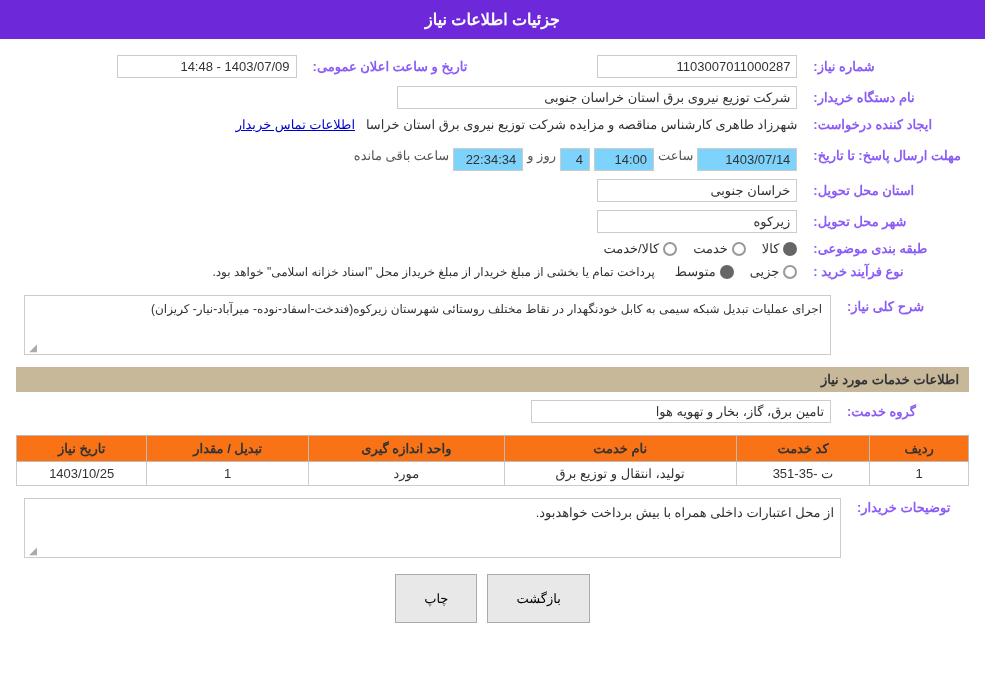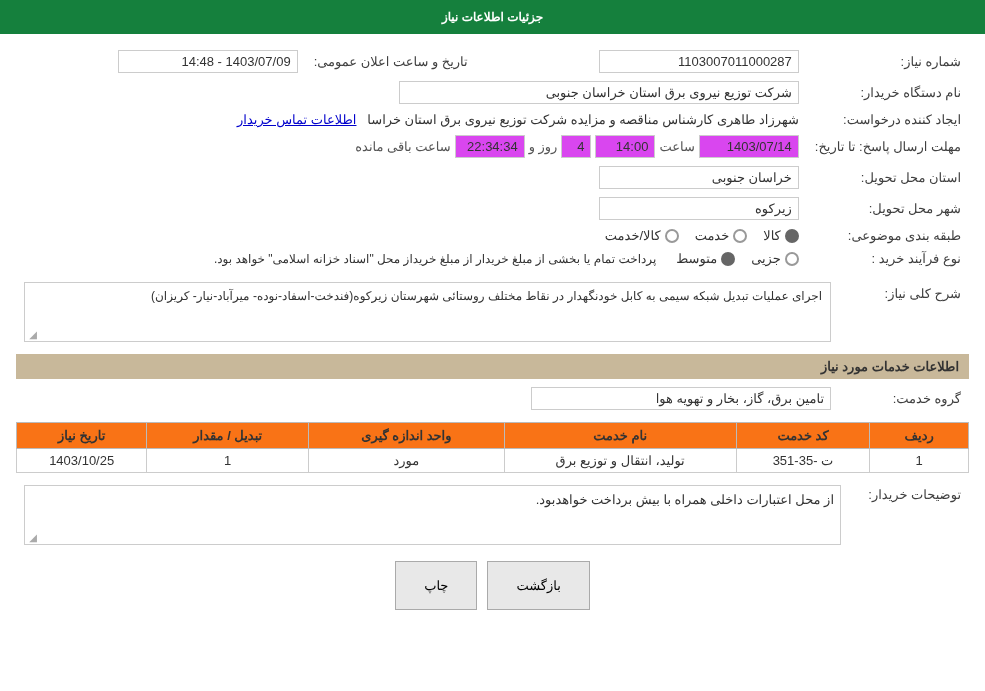--- a/index.html
+++ b/index.html
@@ -10,59 +10,60 @@
       direction: rtl;
       color: #333;
     }
     .page-wrapper {
       max-width: 985px;
       margin: 0 auto;
       background: #fff;
       min-height: 691px;
     }
     .page-header {
-      background: #15803d;
+      background: #6d28d9;
       color: #fff;
       text-align: center;
       padding: 10px 0;
-      font-size: 12px;
+      font-size: 16px;
       font-weight: bold;
     }
     .content {
       padding: 12px 16px;
       background: #fff;
     }
     .info-table {
       width: 100%;
       border-collapse: collapse;
       margin-bottom: 8px;
     }
     .info-table td {
       padding: 4px 8px;
       vertical-align: middle;
     }
     .label-cell {
-      color: #404040;
-      font-weight: normal;
-      text-align: right;
+      color: #8b5cf6;
+      font-weight: bold;
+      text-align: left;
       white-space: nowrap;
       width: 130px;
     }
     .value-box {
       border: 1px solid #ccc;
       background: #fff;
       padding: 3px 6px;
       min-height: 22px;
       display: inline-block;
     }
     .date-box {
       border: 1px solid #ccc;
-      background: #d946ef;
+      background: #7dd3fc;
       padding: 3px 6px;
       min-height: 22px;
+      margin-top: 8px;
     }
     .link-blue {
       color: #0000cc;
       text-decoration: underline;
     }
     .section-header {
       background: #c8b89a;
       color: #333;
       font-weight: bold;
       padding: 5px 10px;

